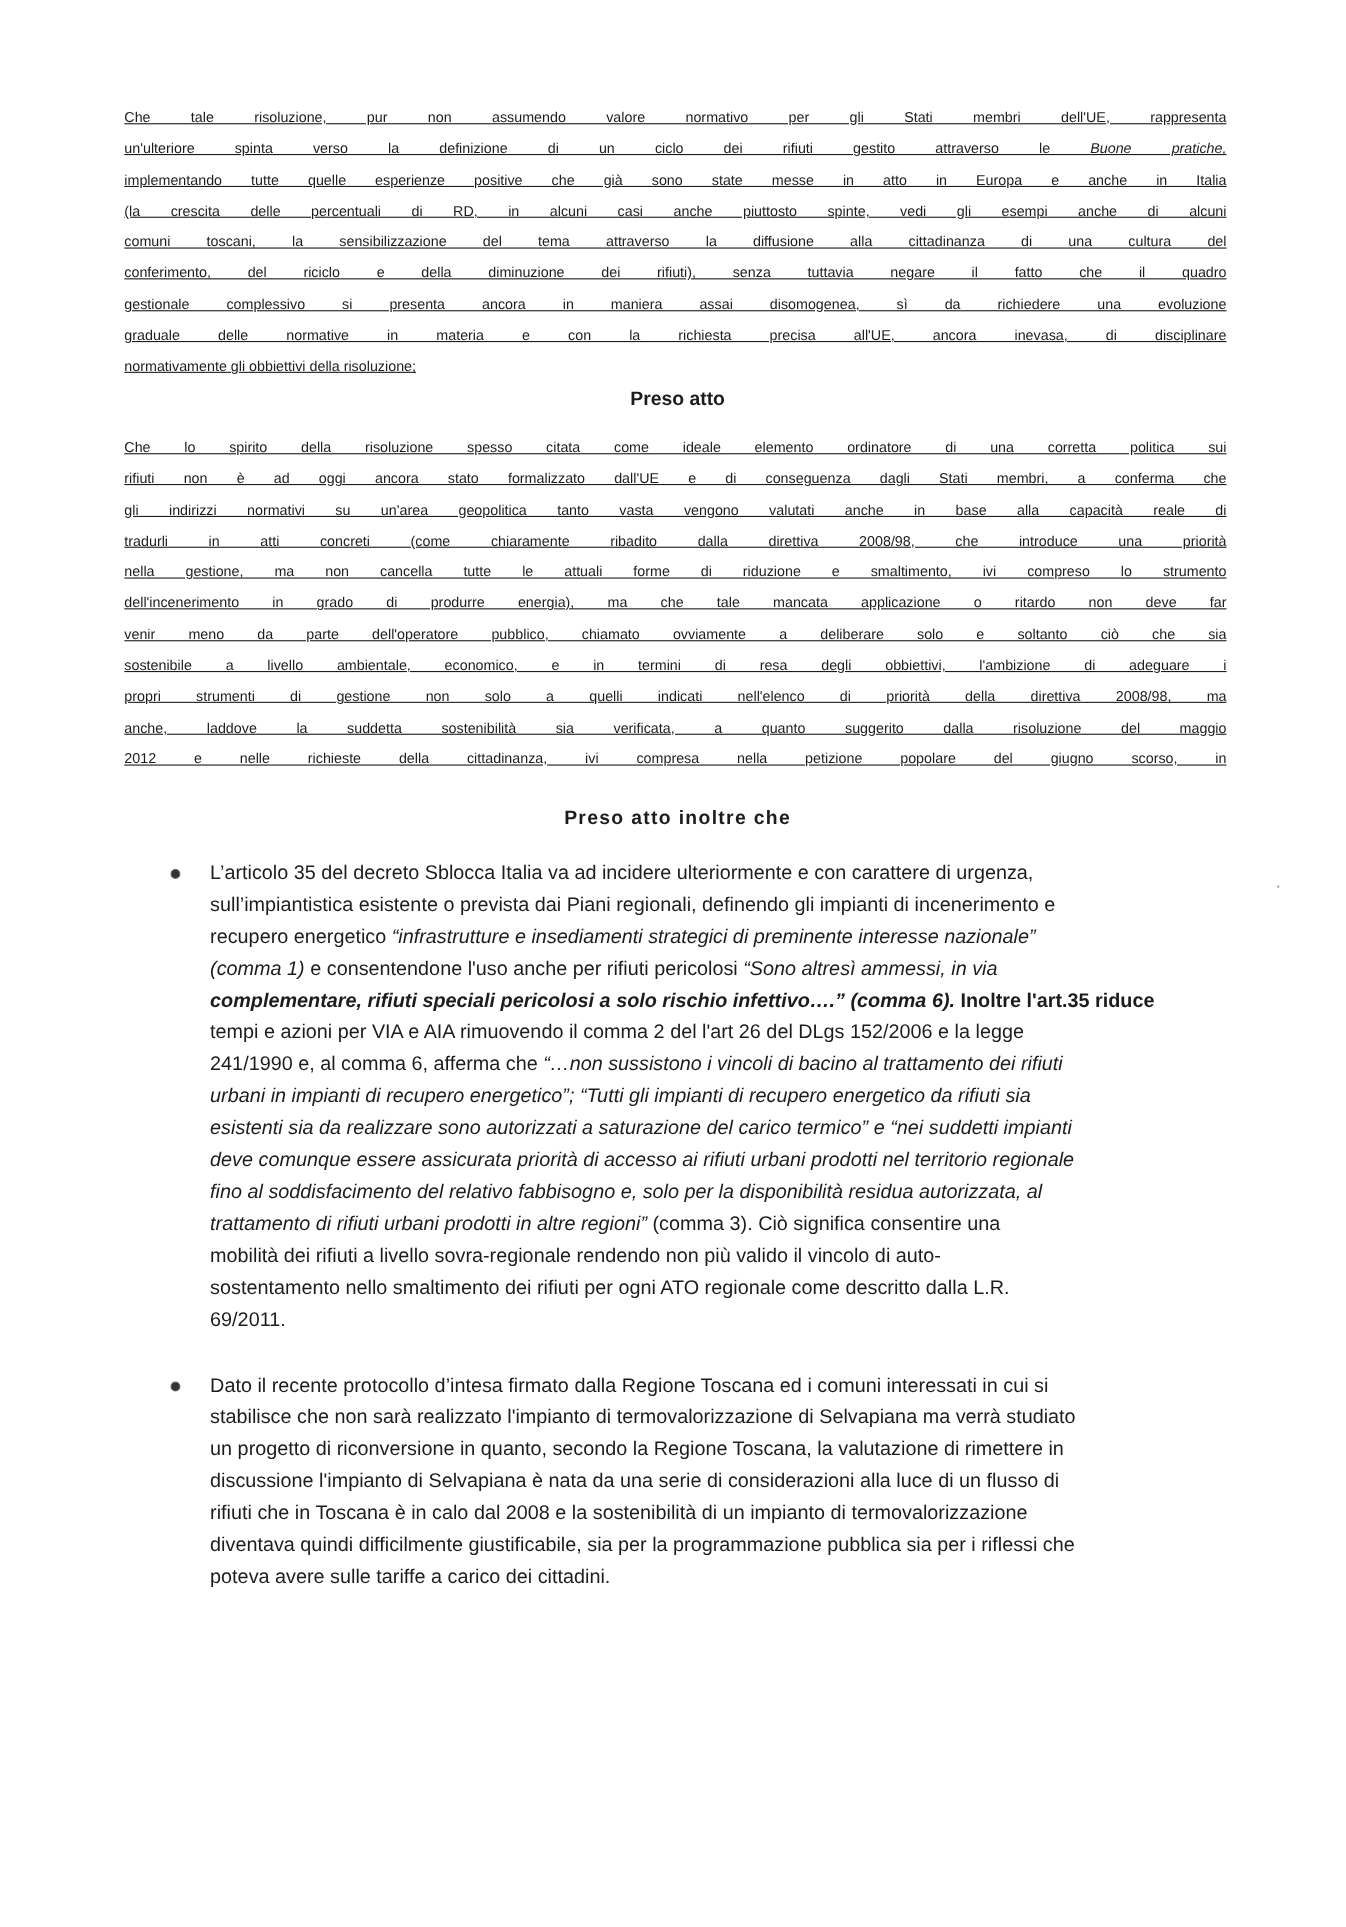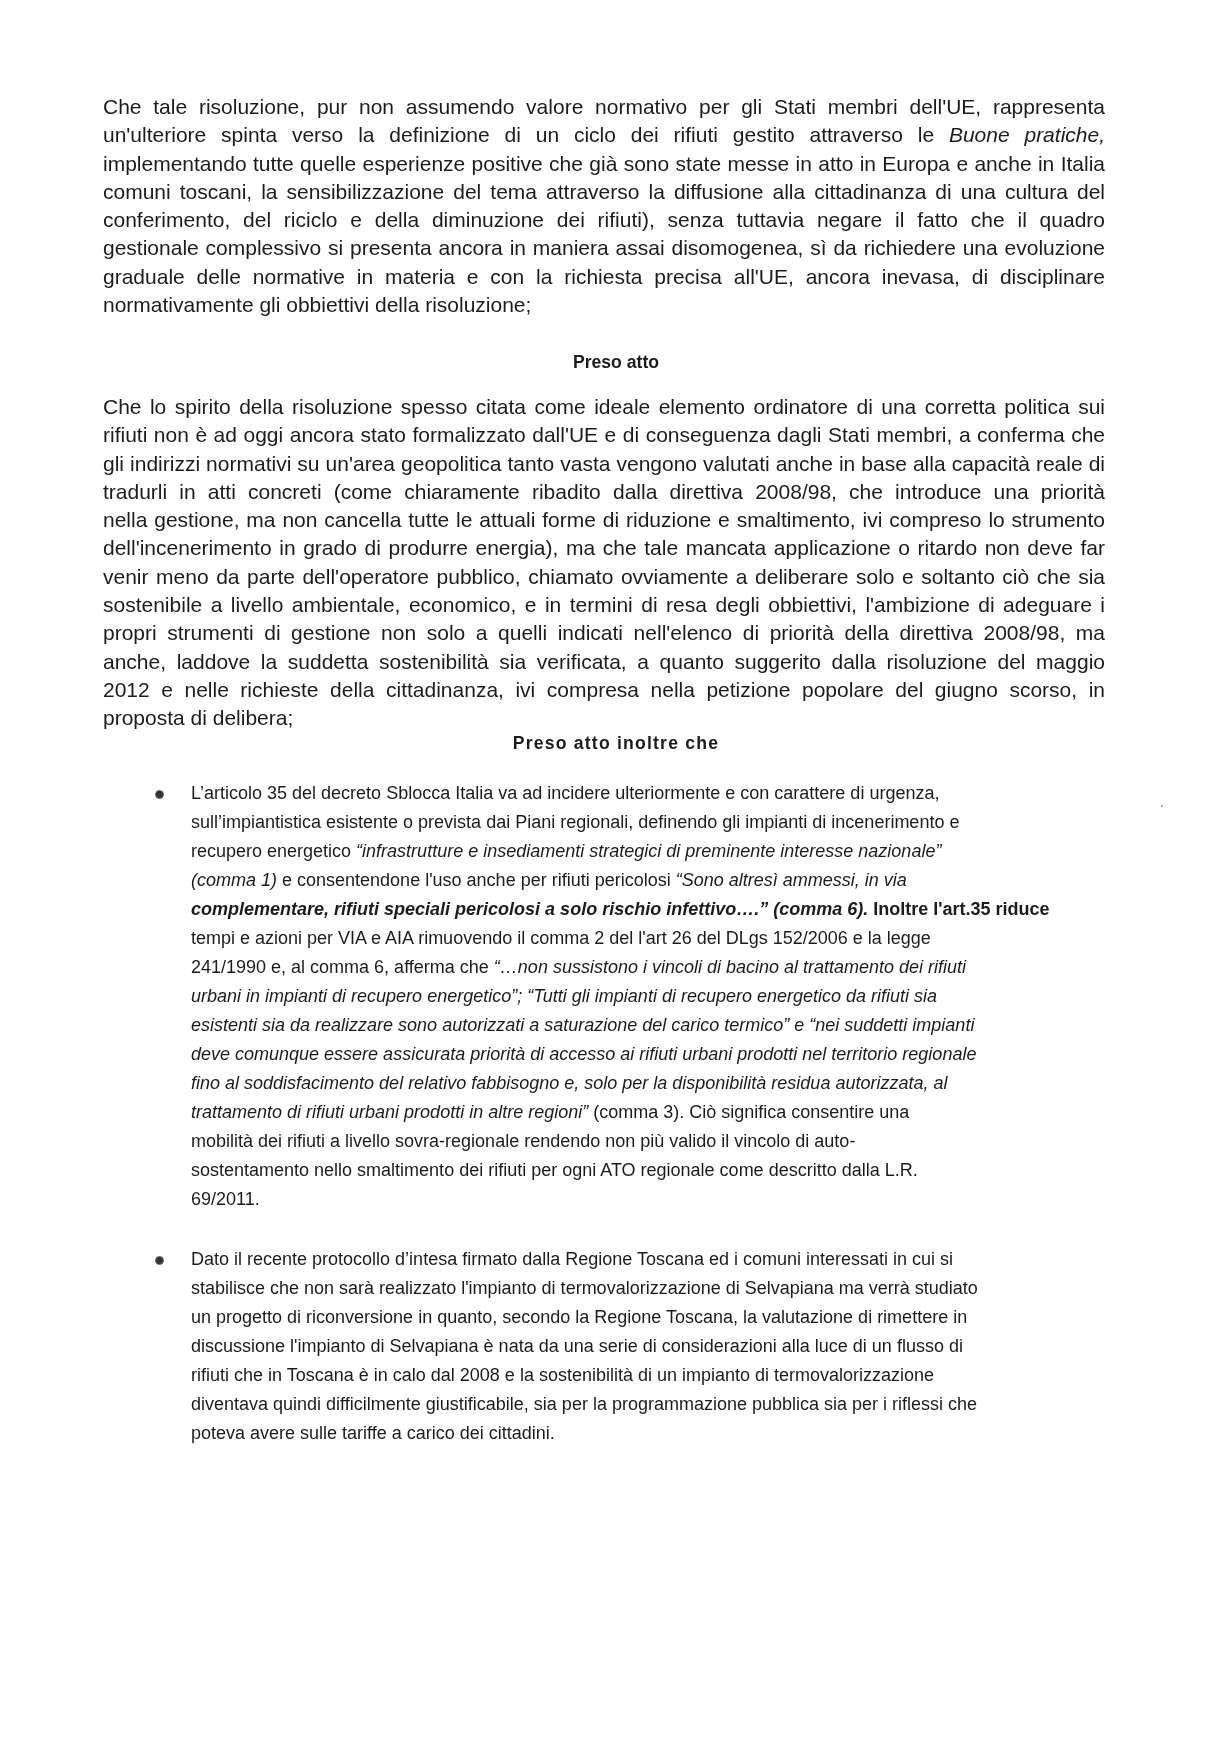--- a/index.html
+++ b/index.html
@@ -3,24 +3,25 @@
 <meta charset="utf-8">
 <style>
   html, body { margin: 0; padding: 0; background: #ffffff; }
   body {
     width: 1224px; height: 1752px; position: relative; overflow: hidden;
     font-family: "Liberation Sans", "DejaVu Sans", sans-serif;
     color: #1c1c1c;
   }
   .page { position: absolute; left: 0; top: 0; width: 1224px; height: 1752px; }
   .para {
-    position: absolute; left: 103px; width: 1002px;
-    font-size: 21px; line-height: 28.3px;
+    position: absolute; left: 113px; width: 1002px;
+    font-size: 13px; line-height: 28.3px;
     text-align: justify; text-align-last: left;
     margin: 0;
+    text-decoration: underline;
   }
   .para .line { display: block; text-align: justify; text-align-last: justify; white-space: nowrap; height: 28.3px; }
   .para .line.last { text-align-last: left; }
   .heading {
     position: absolute; left: 4px; width: 1224px; text-align: center;
     font-weight: bold; font-size: 17.6px; margin: 0;
   }
   .heading.spaced { letter-spacing: 1.2px; }
   .bullet-list { position: absolute; left: 140px; width: 980px; margin: 0; padding: 0; list-style: none; }
   .bullet-item { position: relative; padding-left: 51px; font-size: 18px; line-height: 29px; }
@@ -34,20 +35,21 @@
 </style>
 </head>
 <body>
 
 <div class="page">
 
   <div class="para" id="p1" style="top:93px;">
       <span class="line"><span>Che tale risoluzione, pur non assumendo valore normativo per gli Stati membri dell'UE, rappresenta</span></span>
       <span class="line"><span>un'ulteriore spinta verso la definizione di un ciclo dei rifiuti gestito attraverso le </span><span class="it">Buone pratiche,</span></span>
       <span class="line"><span>implementando tutte quelle esperienze positive che già sono state messe in atto in Europa e anche in Italia</span></span>
+      <span class="line"><span>(la crescita delle percentuali di RD, in alcuni casi anche piuttosto spinte, vedi gli esempi anche di alcuni</span></span>
       <span class="line"><span>comuni toscani, la sensibilizzazione del tema attraverso la diffusione alla cittadinanza di una cultura del</span></span>
       <span class="line"><span>conferimento, del riciclo e della diminuzione dei rifiuti), senza tuttavia negare il fatto che il quadro</span></span>
       <span class="line"><span>gestionale complessivo si presenta ancora in maniera assai disomogenea, sì da richiedere una evoluzione</span></span>
       <span class="line"><span>graduale delle normative in materia e con la richiesta precisa all'UE, ancora inevasa, di disciplinare</span></span>
       <span class="line last"><span>normativamente gli obbiettivi della risoluzione;</span></span>
     </div>
 
   <h3 class="heading" style="top:352px;">Preso atto</h3>
 
   <div class="para" id="p2" style="top:393px;">
@@ -55,21 +57,20 @@
       <span class="line"><span>rifiuti non è ad oggi ancora stato formalizzato dall'UE e di conseguenza dagli Stati membri, a conferma che</span></span>
       <span class="line"><span>gli indirizzi normativi su un'area geopolitica tanto vasta vengono valutati anche in base alla capacità reale di</span></span>
       <span class="line"><span>tradurli in atti concreti (come chiaramente ribadito dalla direttiva 2008/98, che introduce una priorità</span></span>
       <span class="line"><span>nella gestione, ma non cancella tutte le attuali forme di riduzione e smaltimento, ivi compreso lo strumento</span></span>
       <span class="line"><span>dell'incenerimento in grado di produrre energia), ma che tale mancata applicazione o ritardo non deve far</span></span>
       <span class="line"><span>venir meno da parte dell'operatore pubblico, chiamato ovviamente a deliberare solo e soltanto ciò che sia</span></span>
       <span class="line"><span>sostenibile a livello ambientale, economico, e in termini di resa degli obbiettivi, l'ambizione di adeguare i</span></span>
       <span class="line"><span>propri strumenti di gestione non solo a quelli indicati nell'elenco di priorità della direttiva 2008/98, ma</span></span>
       <span class="line"><span>anche, laddove la suddetta sostenibilità sia verificata, a quanto suggerito dalla risoluzione del maggio</span></span>
       <span class="line"><span>2012 e nelle richieste della cittadinanza, ivi compresa nella petizione popolare del giugno scorso, in</span></span>
-      <span class="line last"><span>proposta di delibera;</span></span>
     </div>
 
   <h3 class="heading spaced" style="top:733px;">Preso atto inoltre che</h3>
 
   <ul class="bullet-list" style="top:779px;">
     <li class="bullet-item" style="margin-bottom:31px;">
       <span class="bullet-dot"></span>
       <div>
           <span class="line last" style="text-align-last: left;"><span>L’articolo 35 del decreto Sblocca Italia va ad incidere ulteriormente e con carattere di urgenza,</span></span>
           <span class="line last" style="text-align-last: left;"><span>sull’impiantistica esistente o prevista dai Piani regionali, definendo gli impianti di incenerimento e</span></span>

